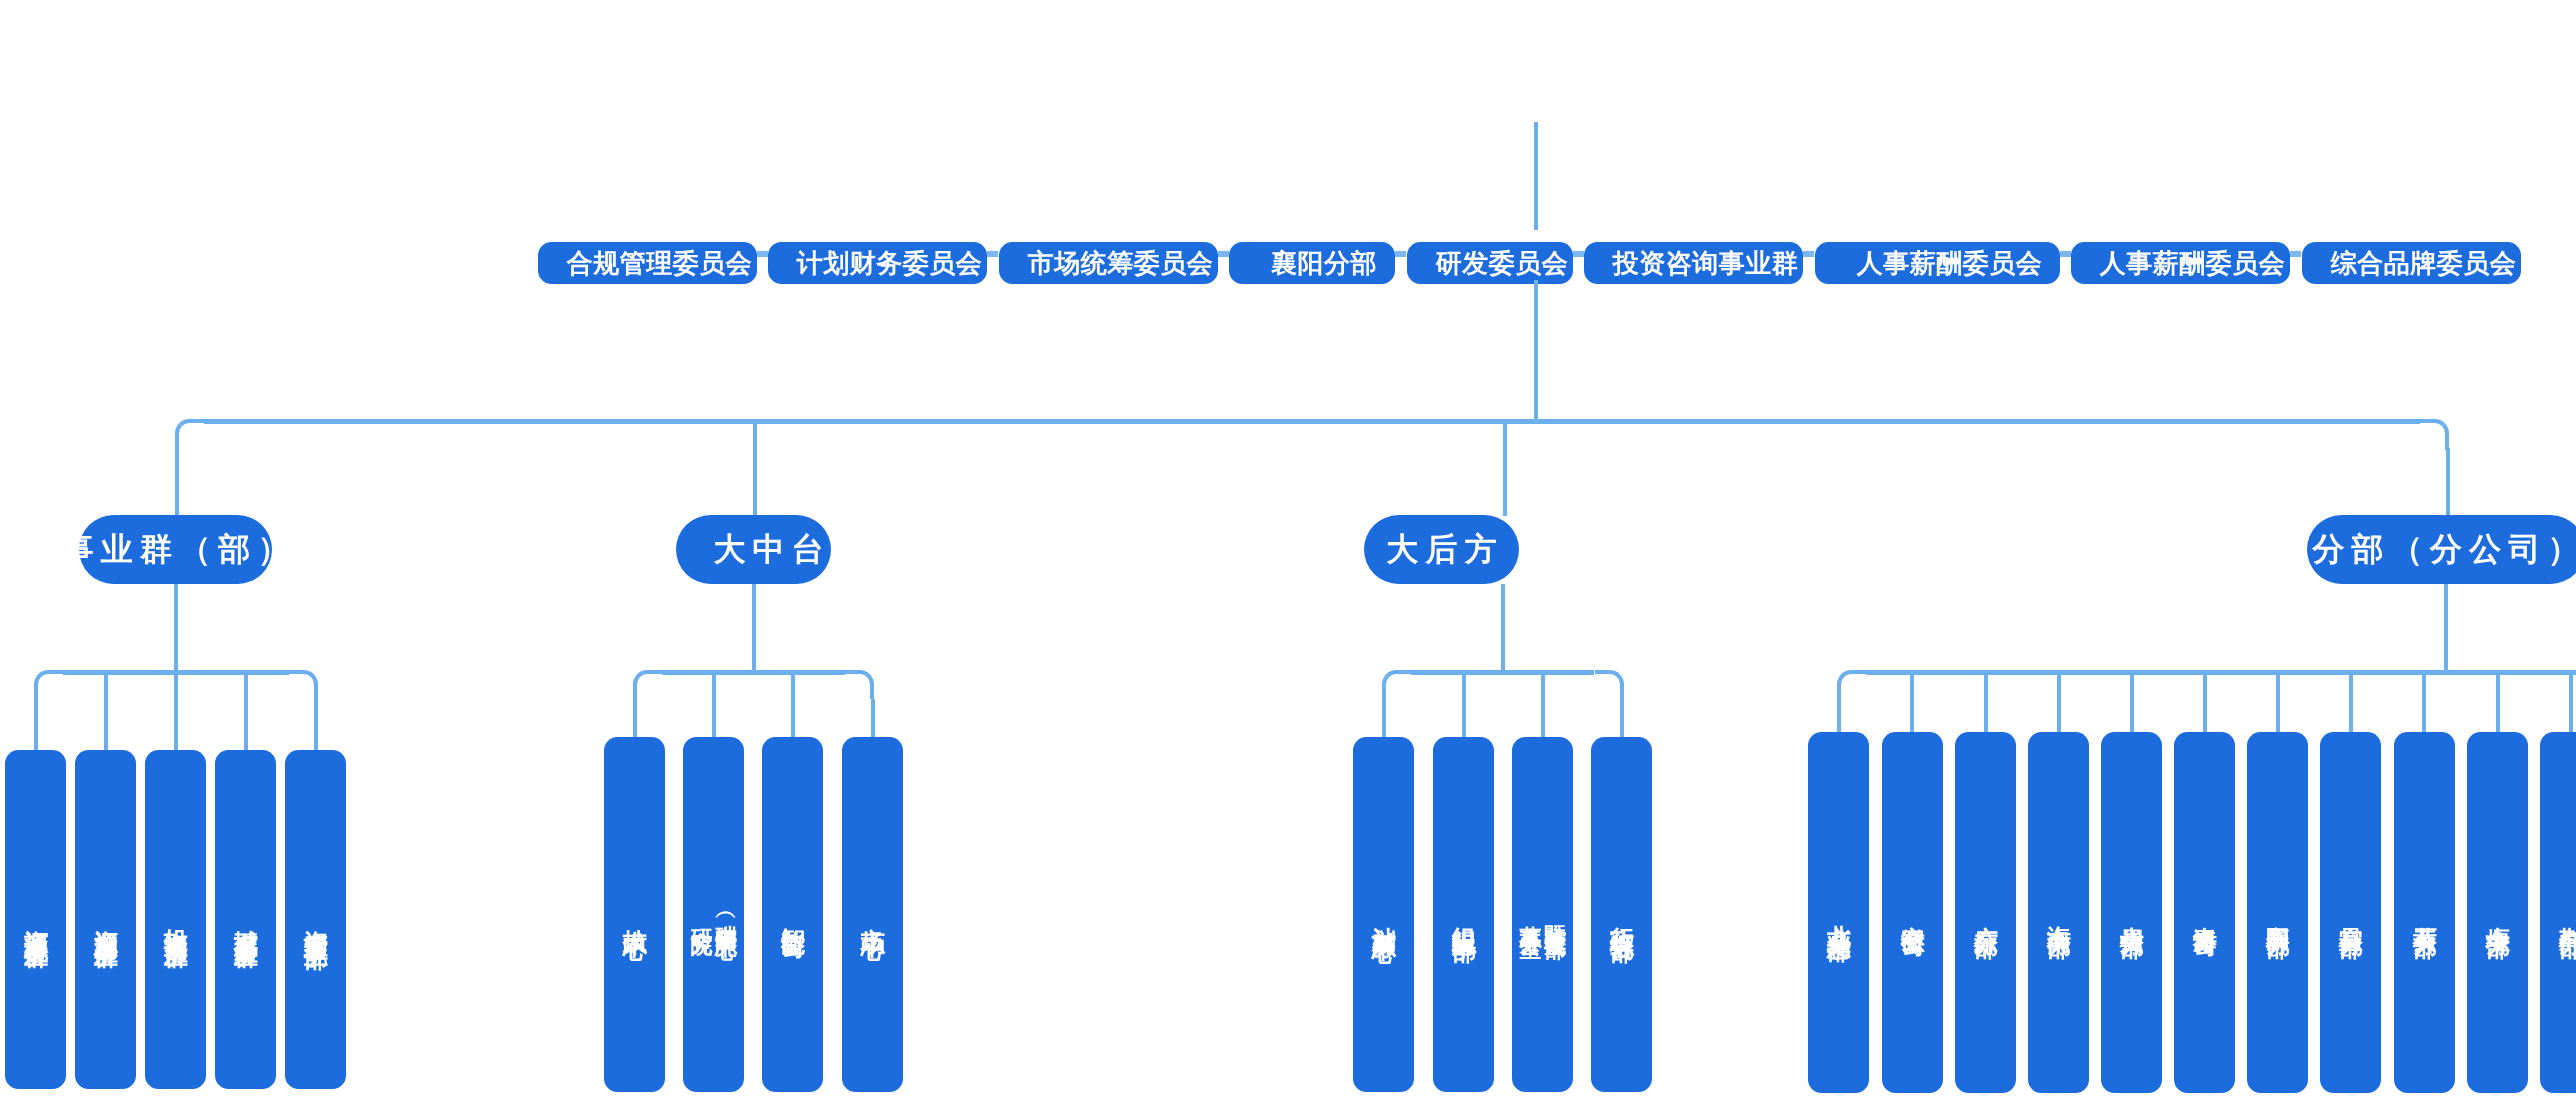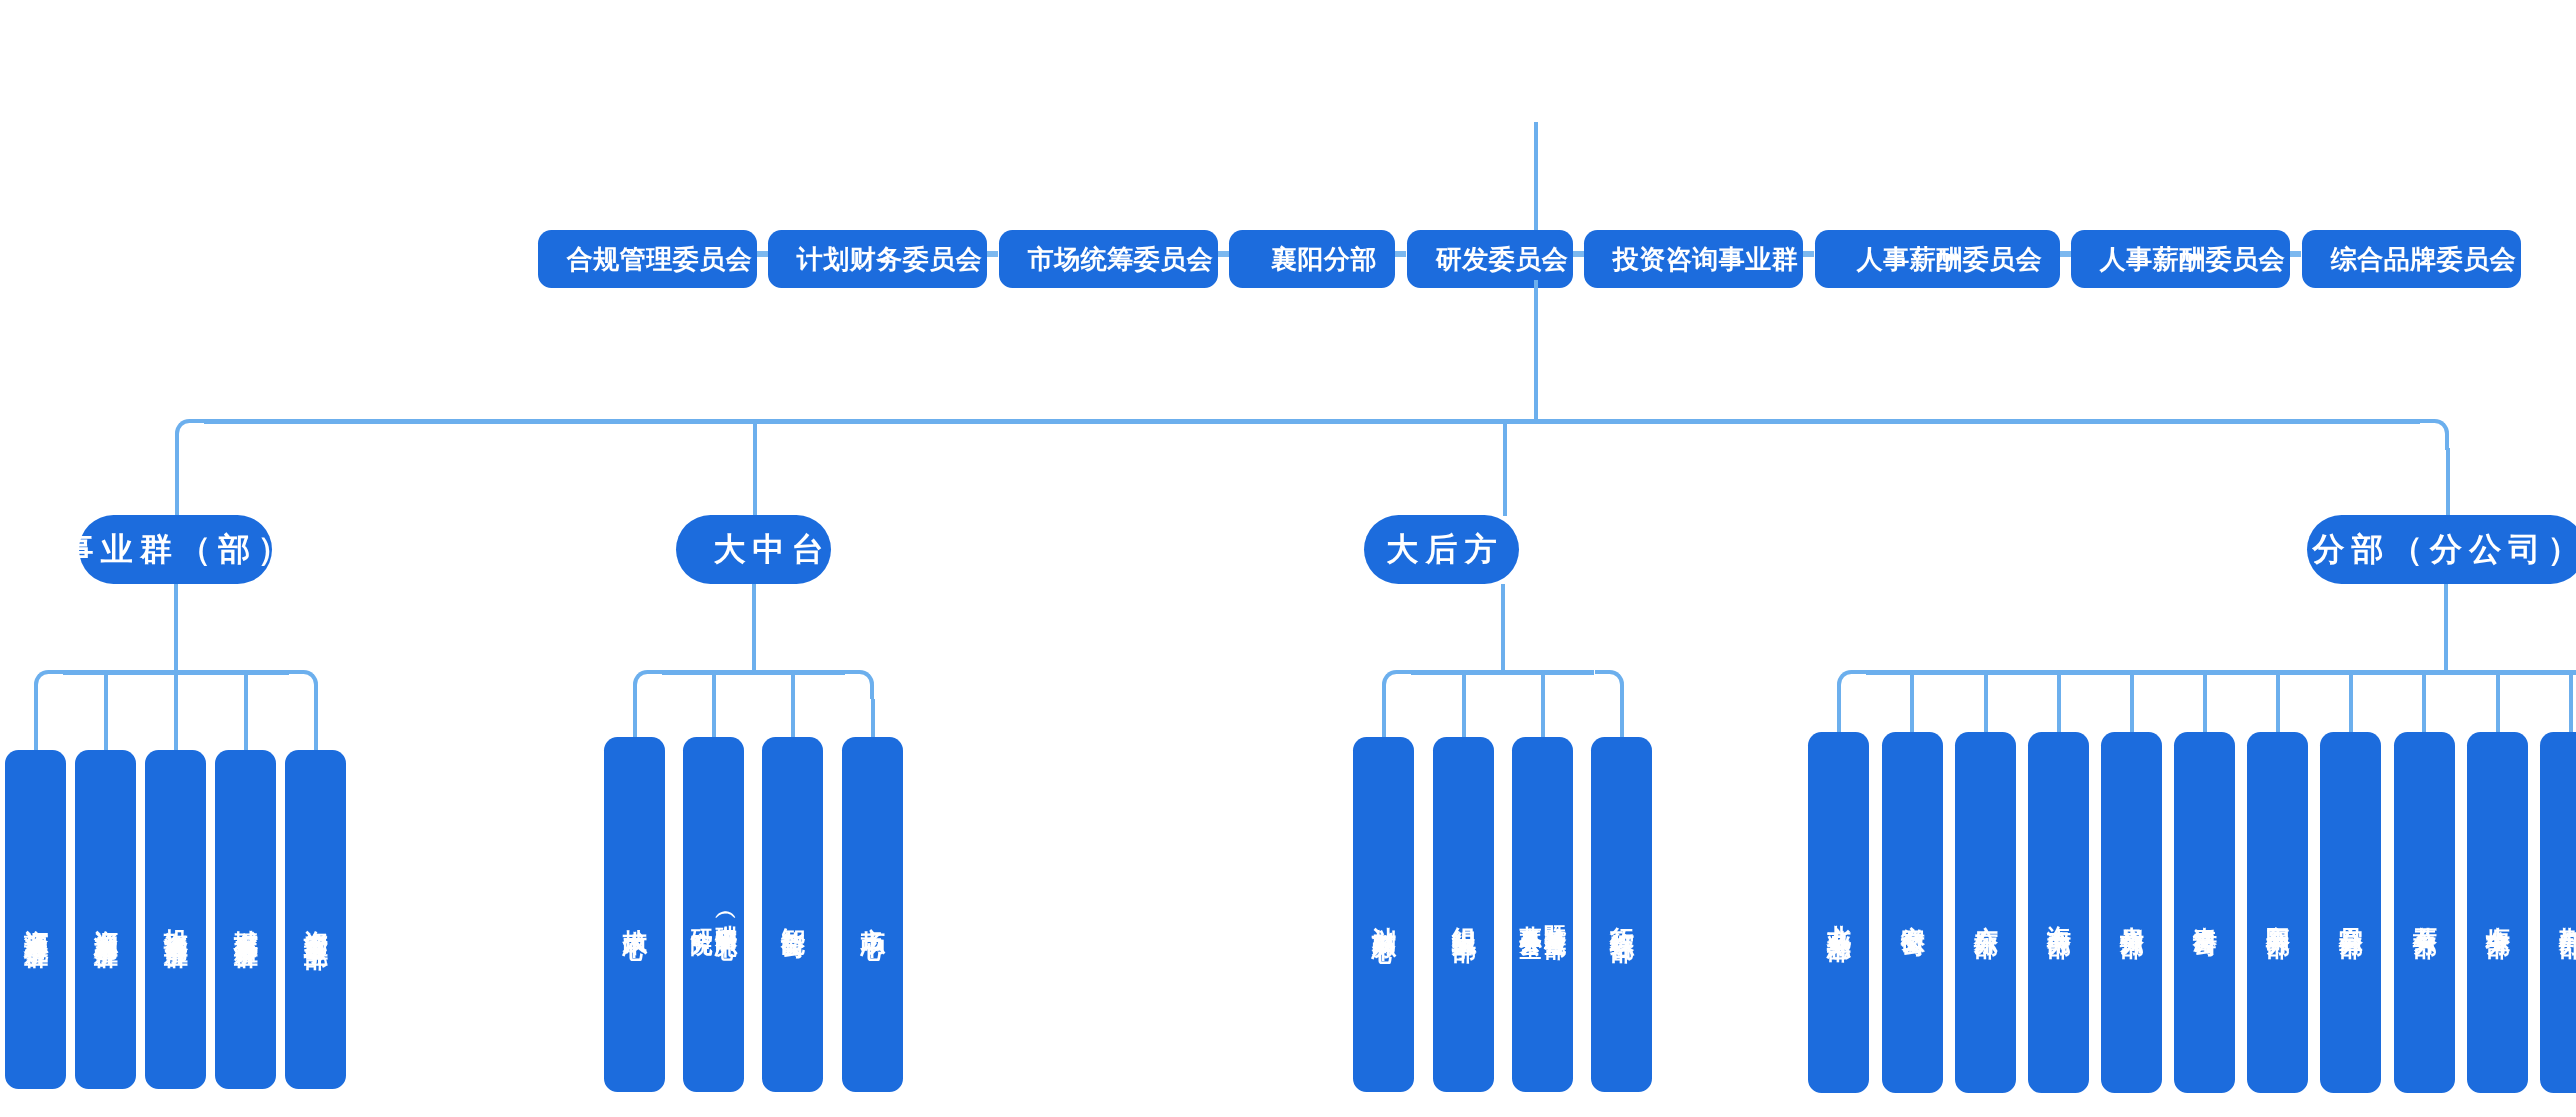--- a/index.html
+++ b/index.html
@@ -26,21 +26,21 @@
   
   .root{
     left:1332px;top:29px;width:407px;height:93px;
     border-radius:46px;
     font-size:38px;letter-spacing:11.3px;text-indent:11.3px;
     font-weight:700;
   }
 
   
   .committee{
-    top:230px;height:58px;
+    top:242px;height:42px;
     border-radius:13.4px;
     font-size:26px;letter-spacing:0.5px;font-weight:700;padding-left:24px;
   }
 
   
   .group{
     top:515px;height:69px;
     border-radius:35px;
     font-size:32px;letter-spacing:7.2px;text-indent:7.2px;font-weight:700;
   }

